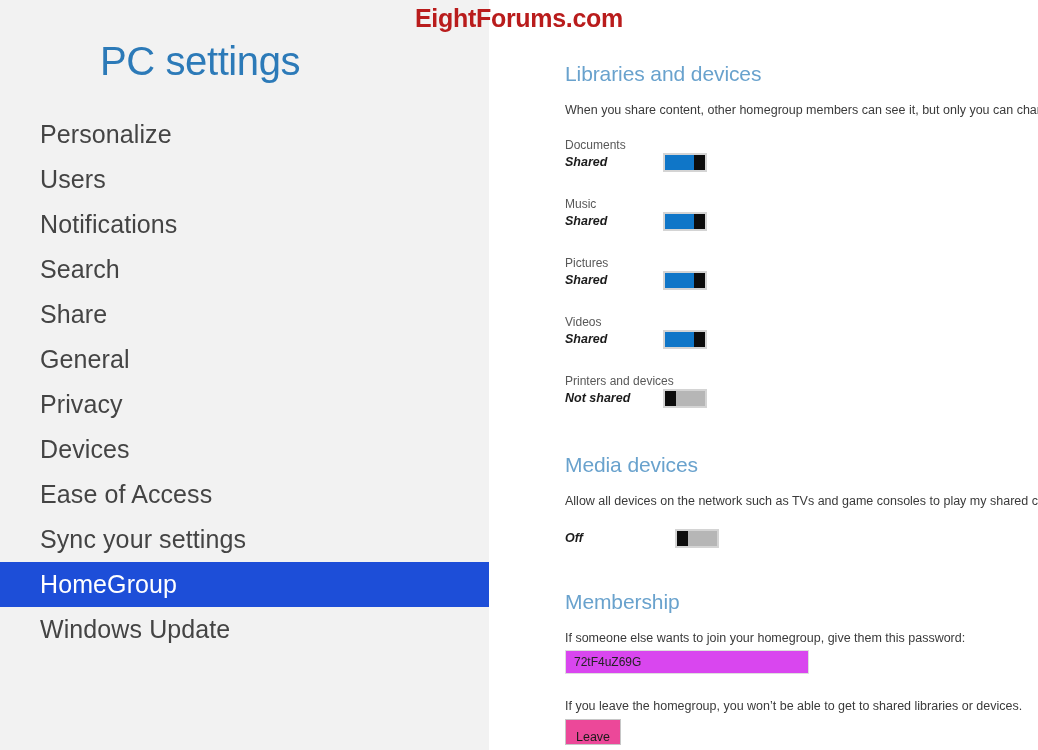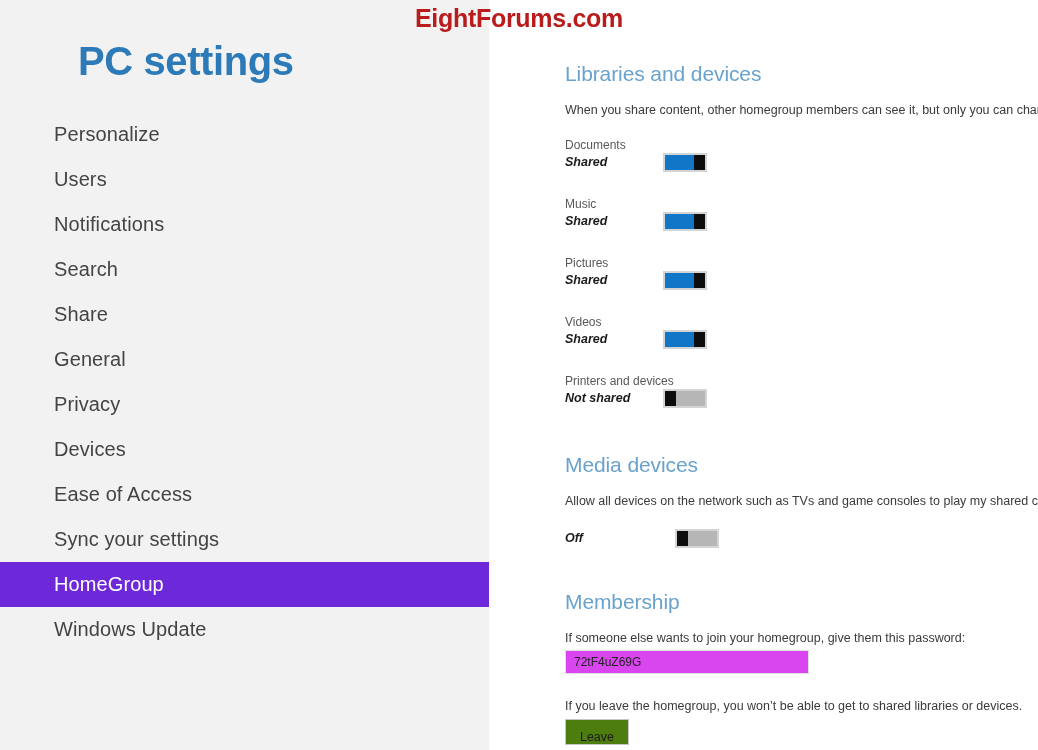--- a/index.html
+++ b/index.html
@@ -37,48 +37,48 @@
   #sidebar {
     position: absolute;
     left: 0;
     top: 0;
     width: 489px;
     height: 750px;
     background: #f2f2f2;
   }
   #page-title {
     position: absolute;
-    left: 78px;
+    left: 100px;
     top: 39px;
     font-size: 40px;
-    font-weight: 700;
+    font-weight: 400;
     color: #2c7ab8;
     letter-spacing: -0.4px;
     white-space: nowrap;
   }
   #nav-list {
     position: absolute;
     left: 0;
     top: 112px;
     width: 489px;
   }
   .nav-item {
     position: relative;
     height: 45px;
     line-height: 45px;
-    padding-left: 54px;
-    font-size: 20px;
+    padding-left: 40px;
+    font-size: 25px;
     font-weight: 300;
     color: #444444;
     white-space: nowrap;
     letter-spacing: 0.1px;
     box-sizing: border-box;
   }
   .nav-item.selected {
-    background: #6d28d9;
+    background: #1d4ed8;
     color: #ffffff;
   }
 
   
   #content {
     position: absolute;
     left: 503px;
     top: 0;
     width: 549px;
     height: 750px;
@@ -173,24 +173,24 @@
     font-size: 12px;
     color: #232323;
     padding: 0 0 0 8px;
     line-height: 22px;
     outline: none;
   }
   #leave-button {
     position: absolute;
     left: 62px;
     top: 719px;
-    width: 64px;
+    width: 56px;
     height: 26px;
     box-sizing: border-box;
-    background: #4d7c0f;
+    background: #ec4899;
     border: 1px solid #c6c6c6;
     font-family: "Liberation Sans", sans-serif;
     font-size: 12.5px;
     color: #1b1b1b;
     cursor: pointer;
     padding: 10px;
   }
 </style>
 </head>
 <body>

